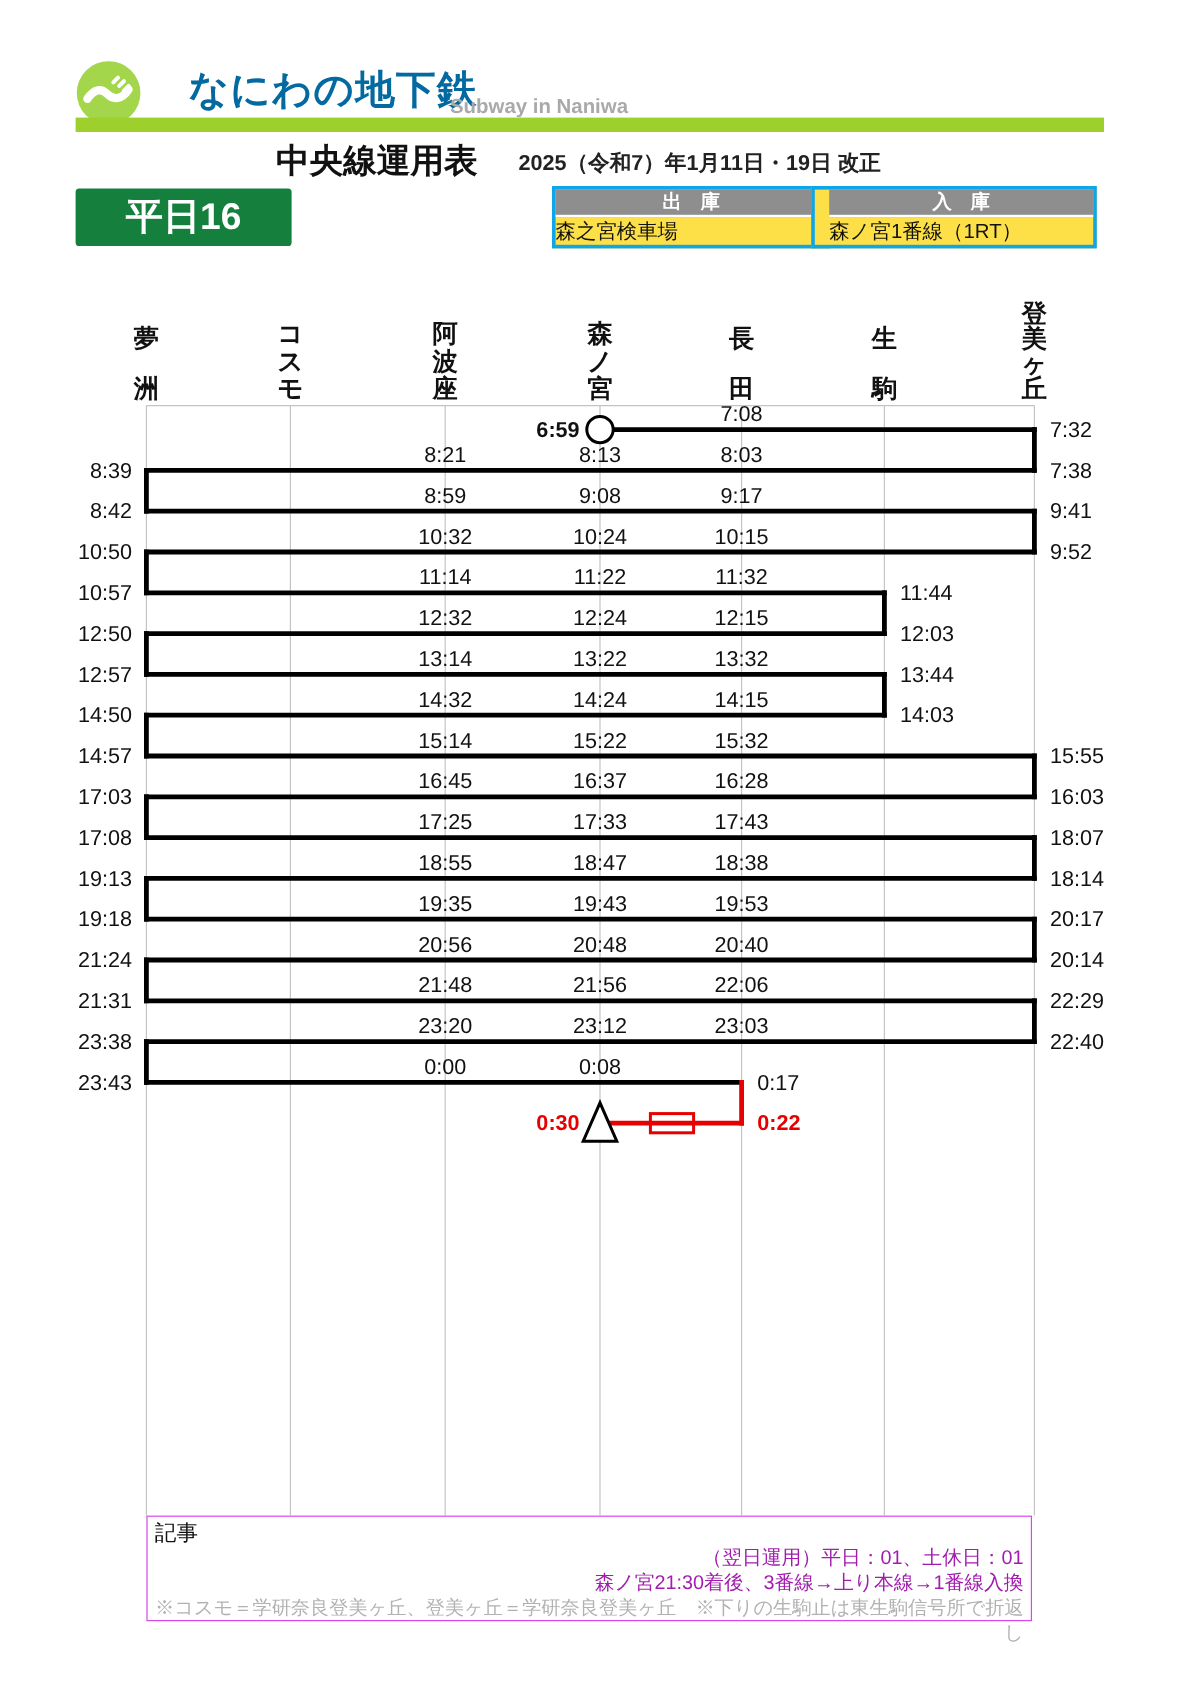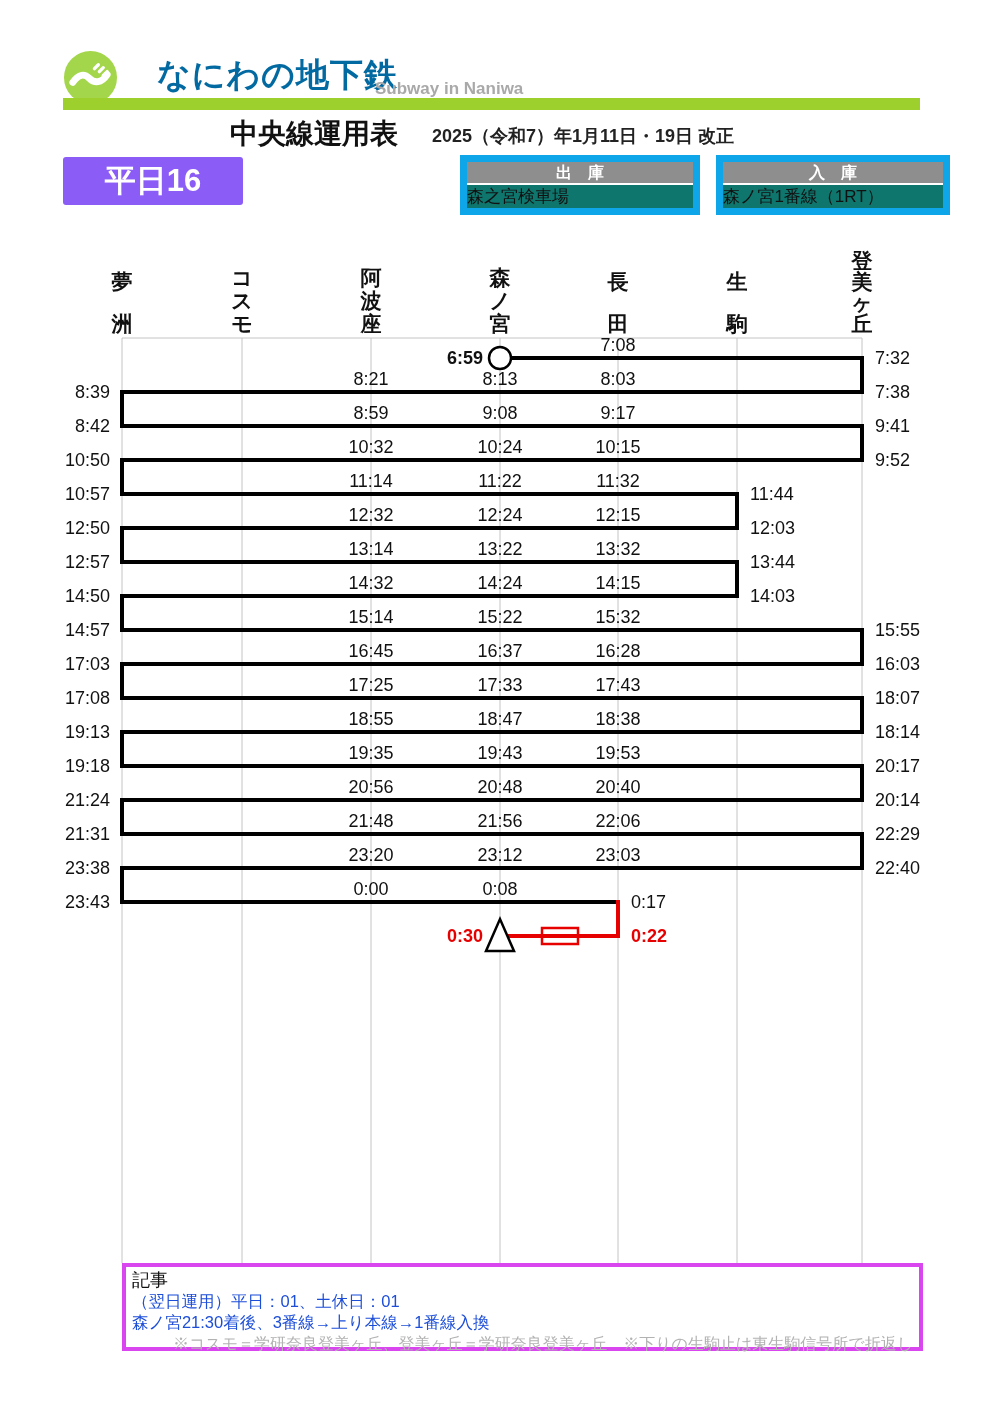--- a/index.html
+++ b/index.html
@@ -4,34 +4,34 @@
 <style>
   html,body{margin:0;padding:0;background:#fff;}
   #page{position:relative;width:1000px;height:1414px;background:#fff;overflow:hidden;
         font-family:"Liberation Sans",sans-serif;}
   .logo-mark{position:absolute;left:63px;top:50px;width:55px;height:55px;}
   .logo-text{position:absolute;left:125px;top:53px;font-size:33px;font-weight:bold;color:#0369a1;letter-spacing:1px;margin-left:32px;}
   .logo-sub{position:absolute;left:375px;top:79px;font-size:17px;font-weight:bold;color:#a9a9a9;}
   .brand-bar{position:absolute;left:63px;top:98px;width:857px;height:12px;background:#9dd02c;}
   .doc-title{position:absolute;left:230px;top:115px;font-size:28px;font-weight:bold;color:#111;font-family:Liberation Mono, monospace;}
   .doc-rev{position:absolute;left:432px;top:124px;font-size:18px;font-weight:600;color:#222;}
-  .duty-badge{position:absolute;left:63px;top:157px;width:180px;height:48px;background:#8b5cf6;
+  .duty-badge{position:absolute;left:63px;top:157px;width:180px;height:48px;background:#15803d;
               border-radius:3px;color:#fff;font-size:31px;font-weight:bold;display:flex;
               align-items:center;justify-content:center;}
-  .depot-box{position:absolute;top:155px;border:7px solid #0ea5e9;background:#0f766e;}
+  .depot-box{position:absolute;top:155px;border:3px solid #0ea5e9;background:#fde047;}
   .depot-box.out{left:460px;width:226px;}
-  .depot-box.in{left:716px;width:220px;}
+  .depot-box.in{left:676px;width:220px;padding-left:12px;}
   .depot-head{height:21px;background:#8e8e8e;border-bottom:2px solid #fff;color:#fff;
               font-size:16px;font-weight:bold;text-align:center;line-height:21px;}
   .depot-body{height:23px;color:#111;font-size:17px;text-align:left;line-height:23px;}
   #diagram{position:absolute;left:0;top:0;pointer-events:none;}
-  .notes{position:absolute;left:122px;top:1263px;width:801px;height:88px;border:4px solid #d946ef;
+  .notes{position:absolute;left:122px;top:1263px;width:738px;height:88px;border:1px solid #d946ef;
          background:#fff;box-sizing:border-box;padding:2px 6px;}
   .notes-title{font-size:18px;color:#111;line-height:22px;}
-  .notes-line{font-size:16.5px;color:#1d4ed8;line-height:21px;}
+  .notes-line{font-size:16.5px;color:#a21caf;line-height:21px;text-align:right;}
   .notes-fine{font-size:16px;color:#b2b2b2;line-height:21px;text-align:right;}
 </style>
 </head>
 <body>
 
 <div id="page">
 
   <svg class="logo-mark" viewBox="0 0 56 56">
     <circle cx="28" cy="28" r="27" fill="#a3d64a"></circle>
     <path d="M10,33 C16,24 22,24 27,29 C32,34 39,34 45,25" fill="none" stroke="#fff" stroke-width="7" stroke-linecap="round"></path>

